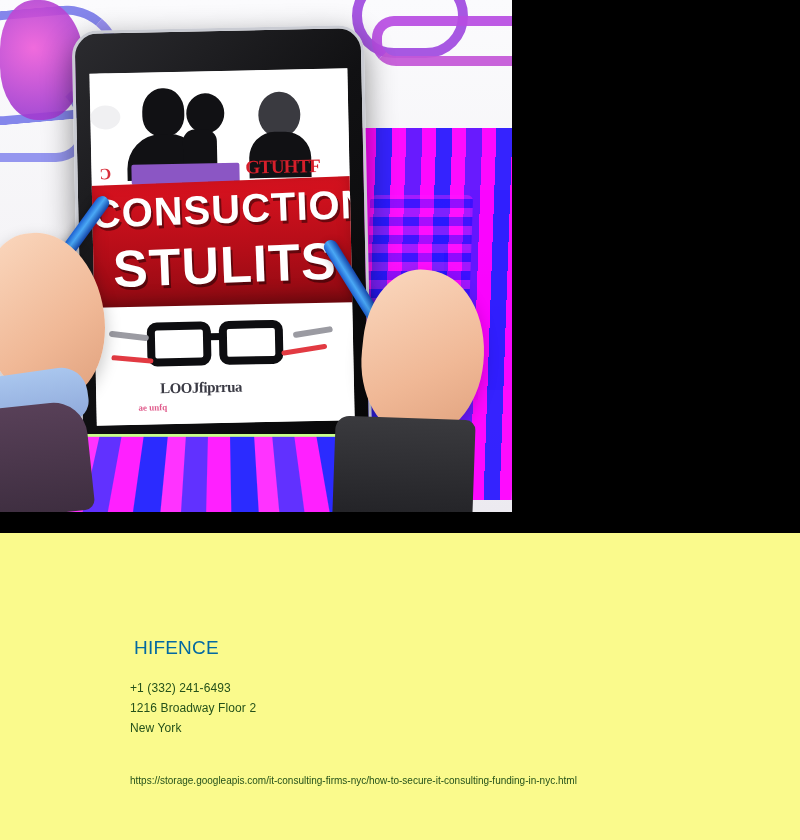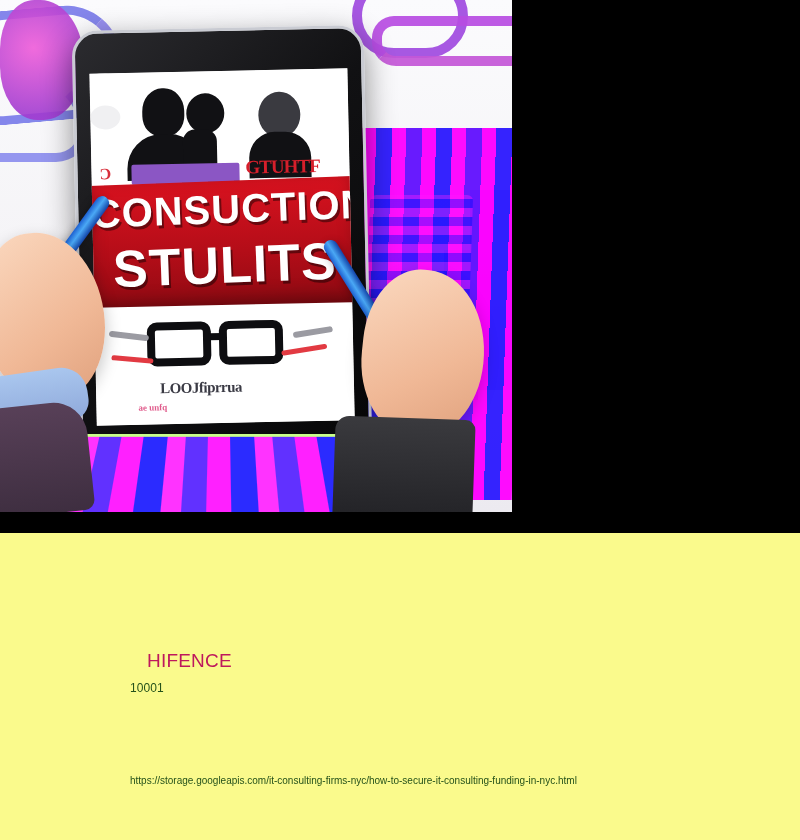--- a/index.html
+++ b/index.html
@@ -372,22 +372,22 @@
     color: #16450f;
     font-family: "Liberation Sans", sans-serif;
     font-size: 30px;
     font-weight: 400;
     line-height: 1.06;
     letter-spacing: -.2px;
   }
   #brand-name {
     position: absolute;
     left: 130px; top: 100px;
-    margin: 17px;
-    color: #be185d;
+    margin: 4px;
+    color: #0369a1;
     font-family: "Liberation Sans", sans-serif;
     font-size: 19px;
     font-weight: 400;
     letter-spacing: .2px;
   }
   #contact-block {
     position: absolute;
     left: 130px; top: 145px;
     width: 600px;
   }
@@ -483,18 +483,20 @@
 
   </div>
 </div>
 
 <div id="content-panel">
 
 
   <h2 id="brand-name">HIFENCE</h2>
 
   <div id="contact-block">
-    <span class="contact-line">10001</span>
+    <span class="contact-line">+1 (332) 241-6493</span>
+    <span class="contact-line">1216 Broadway Floor 2</span>
+    <span class="contact-line">New York</span>
   </div>
 
   <a id="source-url" href="#">https://storage.googleapis.com/it-consulting-firms-nyc/how-to-secure-it-consulting-funding-in-nyc.html</a>
 
 </div>
 
 </body></html>

